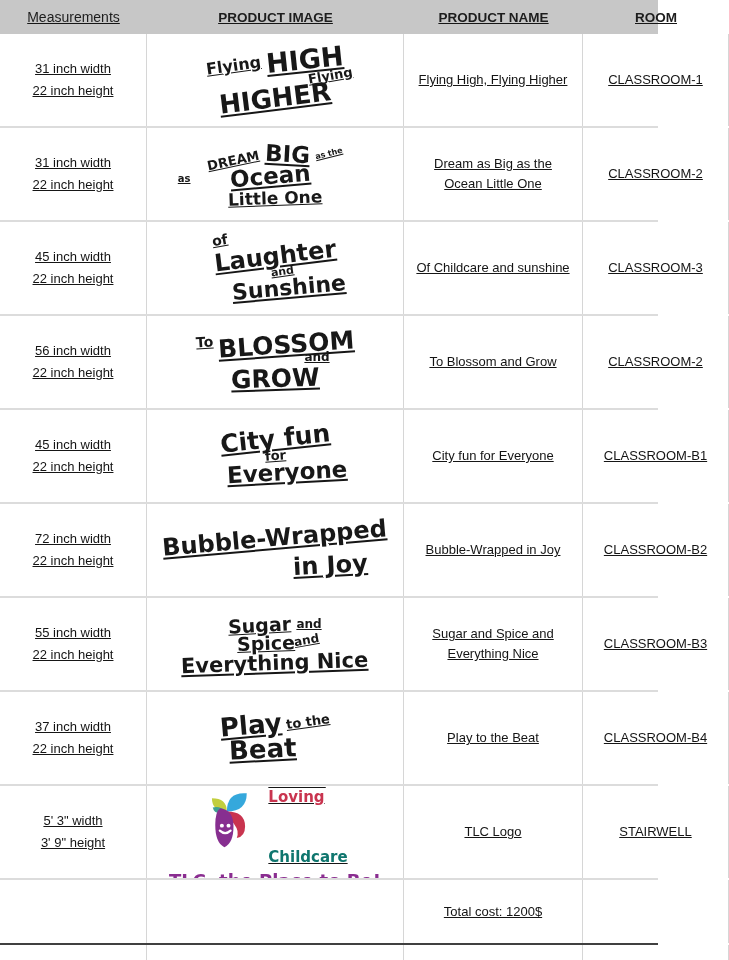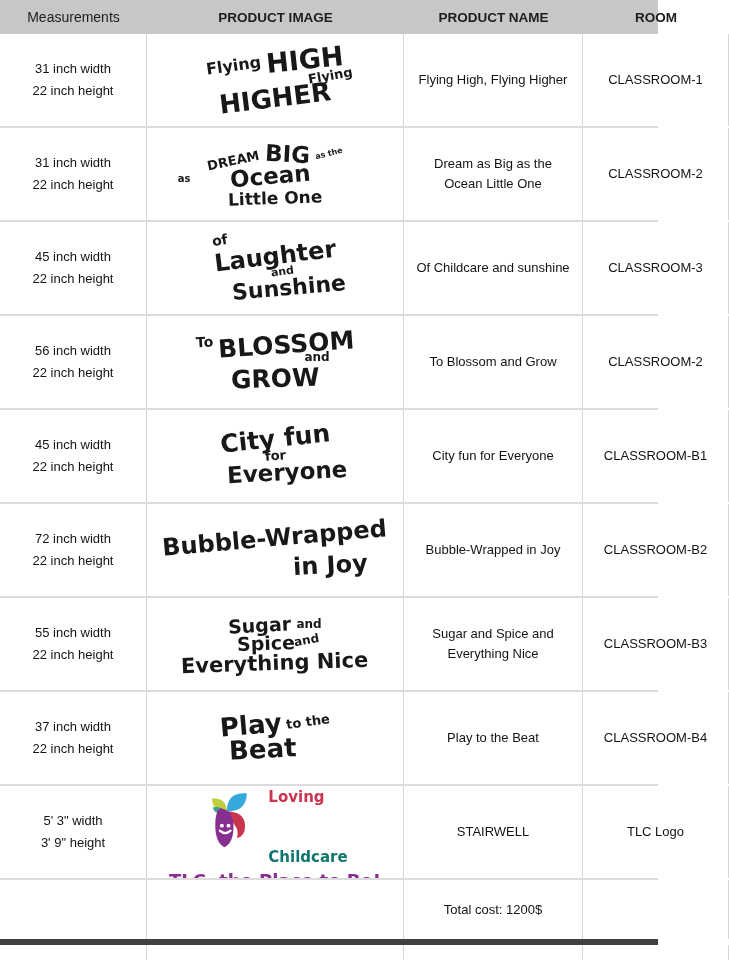--- a/index.html
+++ b/index.html
@@ -1,18 +1,18 @@
 <!DOCTYPE html>
 <html><head>
 <meta charset="utf-8">
 <style>
   * { margin:0; padding:0; box-sizing:border-box; }
   html,body { width:729px; height:960px; overflow:hidden; background:#ffffff;
               font-family:"Liberation Sans", sans-serif; color:#161616; }
-  .table { width:658px; }
+  .table { width:658px;text-decoration:underline; }
 
   
   .hdr { display:grid; grid-template-columns:147px 257px 179px 146px;
          height:34px; background:#c7c7c7; align-items:center; }
   .hdr-cell { text-align:center; font-size:13.5px; font-weight:700; color:#1d1d1d; }
   .hdr-cell.first { font-weight:400; font-size:14px; }
 
   
   .row { display:grid; grid-template-columns:147px 257px 179px 146px;
          height:94px; border-bottom:2px solid #dcdcdc; }
@@ -32,21 +32,21 @@
   
   .logo-wrap { display:none; flex-direction:column; align-items:center; }
   .logo-top { display:flex; align-items:center; gap:8px; }
   .logo-words { text-align:left; font-size:15px; line-height:16px; font-weight:600;
                 font-family:"DejaVu Sans", sans-serif; }
   .logo-tagline { margin-top:6px; font-size:18px; font-weight:700;
                   font-family:"DejaVu Sans", sans-serif; }
 
   
   .total-row { display:grid; grid-template-columns:147px 257px 179px 146px;
-               height:65px; border-bottom:6px solid #404040; }
+               height:65px; border-bottom:2px solid #404040; }
   .stub-row  { display:grid; grid-template-columns:147px 257px 179px 146px; height:15px; }
   .total-row .cell, .stub-row .cell { font-size:13px; }
 </style>
 </head>
 <body>
 
 <div class="table">
 
   <div class="hdr">
     <div class="hdr-cell first">Measurements</div>
@@ -284,24 +284,24 @@
           </svg>
           <div class="logo-words">
                 <div style="color: rgb(106, 165, 147);">Tender</div>
                 <div style="color: rgb(201, 52, 79);">Loving</div>
                 <div style="color: #0f766e; margin-top: 44px;">Childcare</div>
               </div>
         </div>
         <div class="logo-tagline" style="color: rgb(138, 45, 144);">TLC, the Place to Be!</div>
       </div>
     </div>
+    <div class="cell name-cell">
+          <div>TLC Logo</div>
+        </div>
     <div class="cell">STAIRWELL</div>
-    <div class="cell name-cell">
-          <div>TLC Logo</div>
-        </div>
   </div>
 </div>
 
   <div class="total-row">
     <div class="cell"></div>
     <div class="cell"></div>
     <div class="cell">Total cost: 1200$</div>
     <div class="cell"></div>
   </div>
 

